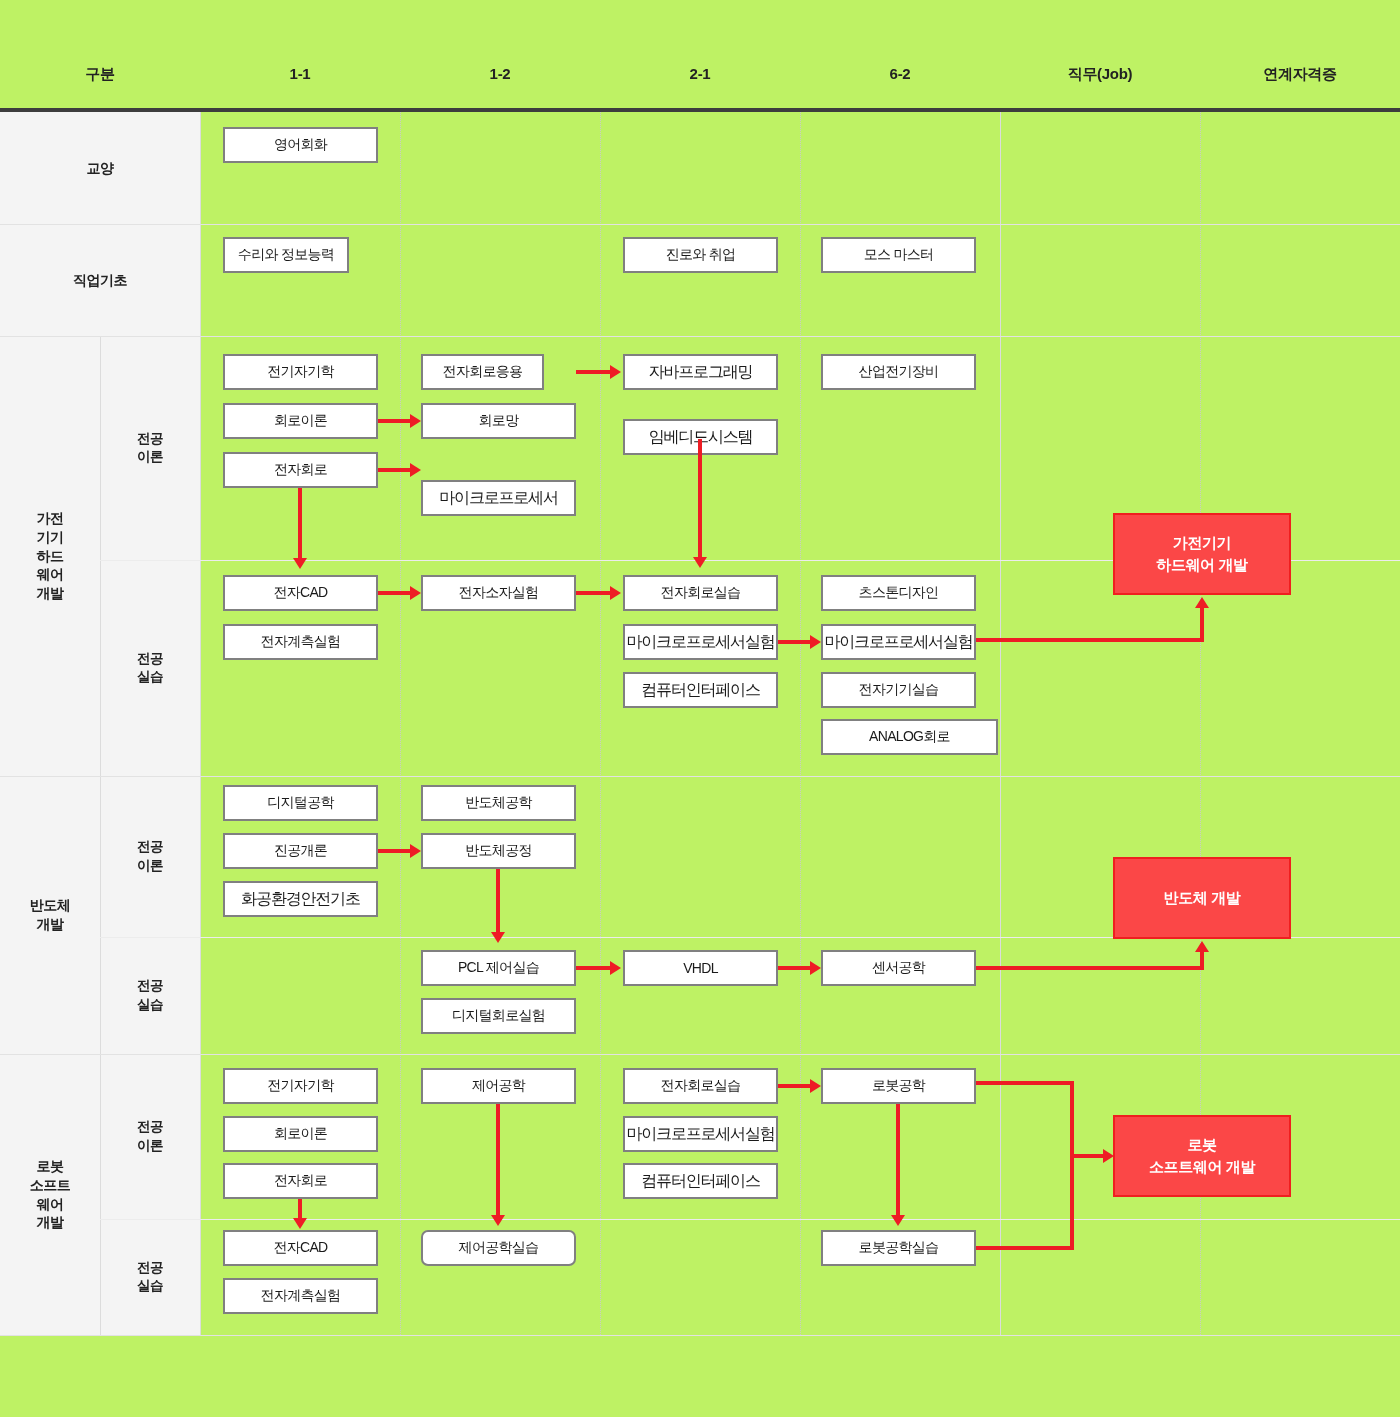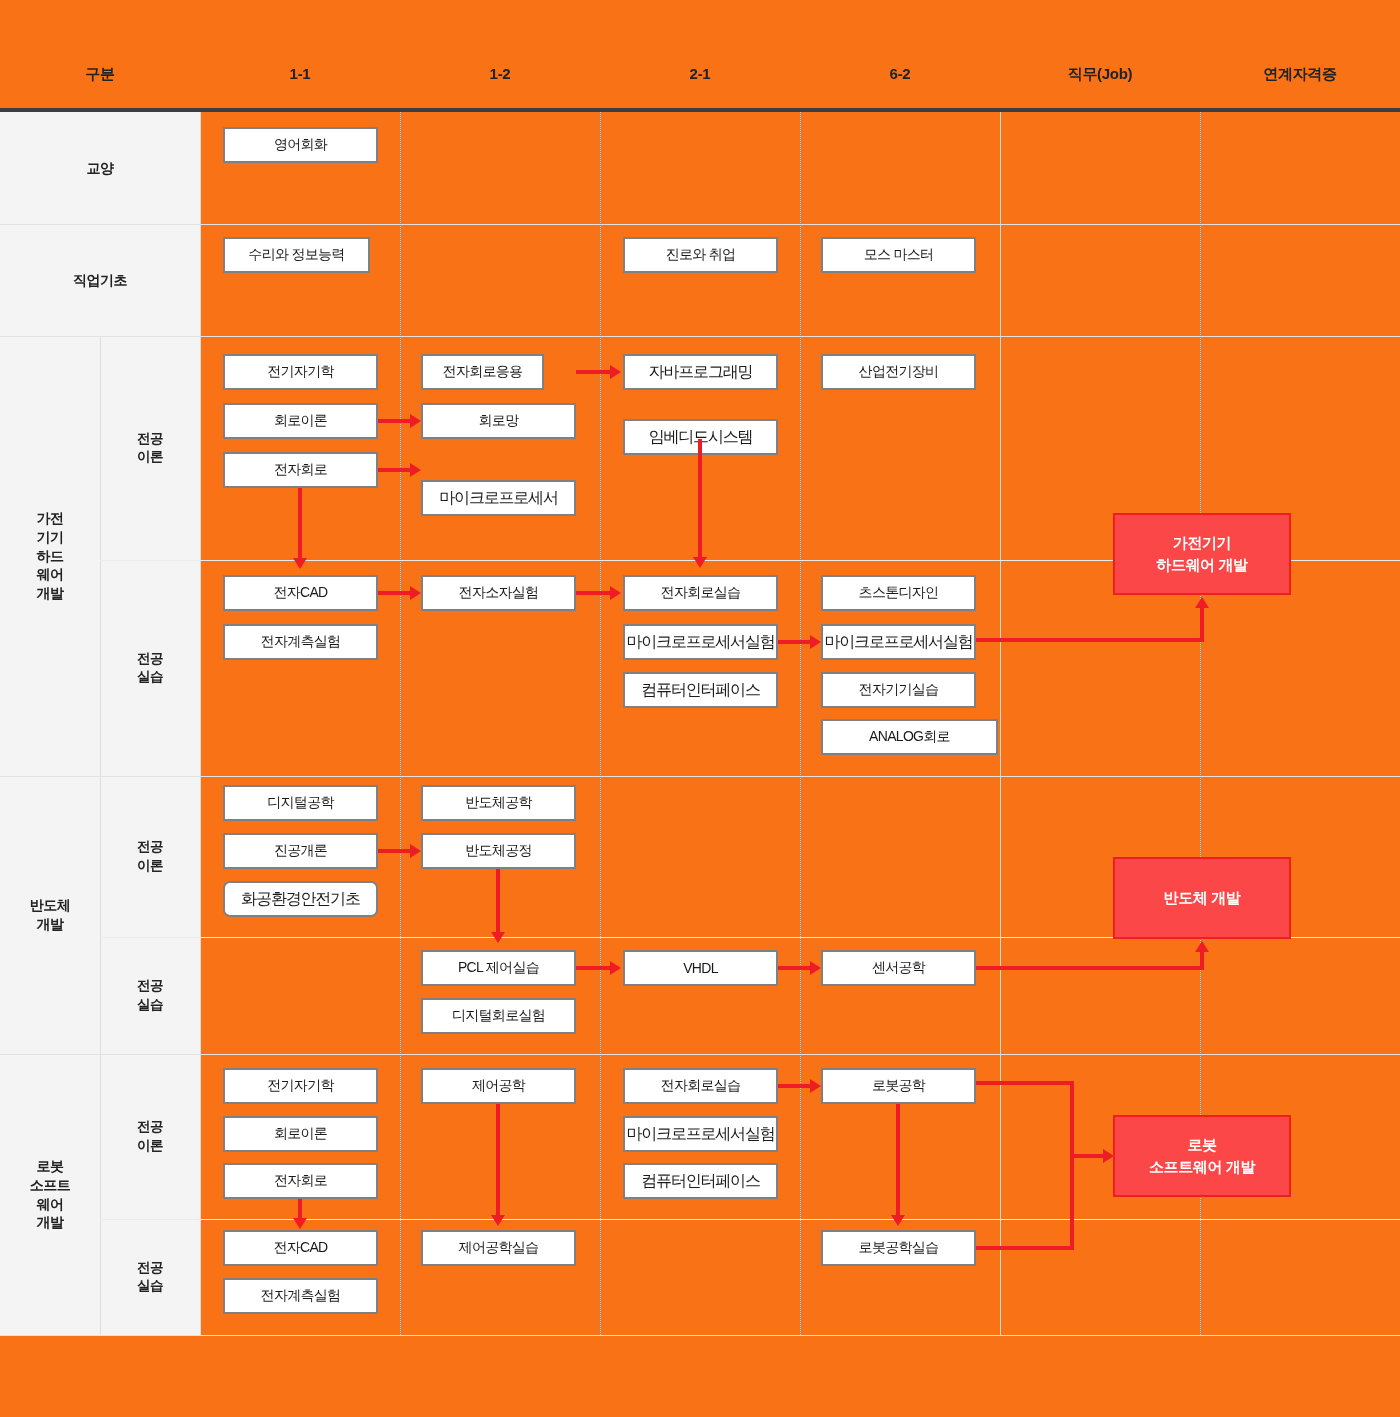--- a/index.html
+++ b/index.html
@@ -6,21 +6,21 @@
   html, body {
     margin: 0; padding: 0;
     background: #ffffff;
     font-family: "Liberation Sans", "DejaVu Sans", sans-serif;
   }
   #root {
     position: relative;
     width: 1400px;
     height: 1417px;
     overflow: hidden;
-    background: #f97316;
+    background: #bef264;
   }
 
   
   .col-head {
     position: absolute;
     top: 62px;
     height: 24px;
     line-height: 24px;
     text-align: center;
     font-size: 15px;
@@ -199,21 +199,21 @@
     <div class="hline" style="top:1054px;"></div>
     <div class="hline" style="top:1335px;"></div>
 
     <div class="hline-inner" style="left:100px;top:560px;width:1300px;"></div>
     <div class="hline-inner" style="left:100px;top:937px;width:1300px;"></div>
     <div class="hline-inner" style="left:100px;top:1219px;width:1300px;"></div>
   </div>
 
   <div>
     <div class="course" style="left:223px;top:127px;width:155px;">영어회화</div>
-    <div class="course" style="left:223px;top:237px;width:147px;">수리와 정보능력</div>
+    <div class="course" style="left:223px;top:237px;width:126px;">수리와 정보능력</div>
     <div class="course" style="left:623px;top:237px;width:155px;">진로와 취업</div>
     <div class="course" style="left:821px;top:237px;width:155px;">모스 마스터</div>
 
     <div class="course" style="left:223px;top:354px;width:155px;">전기자기학</div>
     <div class="course" style="left:223px;top:403px;width:155px;">회로이론</div>
     <div class="course" style="left:223px;top:452px;width:155px;">전자회로</div>
     <div class="course" style="left:421px;top:354px;width:123px;">전자회로응용</div>
     <div class="course" style="left:421px;top:403px;width:155px;">회로망</div>
     <div class="course narrowtext" style="left:421px;top:452px;width:155px;margin-top:28px;">마이크로프로세서</div>
     <div class="course narrowtext" style="left:623px;top:354px;width:155px;">자바프로그래밍</div>
@@ -226,39 +226,39 @@
     <div class="course" style="left:623px;top:575px;width:155px;">전자회로실습</div>
     <div class="course narrowtext" style="left:623px;top:624px;width:155px;">마이크로프로세서실험</div>
     <div class="course narrowtext" style="left:623px;top:672px;width:155px;">컴퓨터인터페이스</div>
     <div class="course" style="left:821px;top:575px;width:155px;">츠스톤디자인</div>
     <div class="course narrowtext" style="left:821px;top:624px;width:155px;">마이크로프로세서실험</div>
     <div class="course" style="left:821px;top:672px;width:155px;">전자기기실습</div>
     <div class="course" style="left:821px;top:719px;width:177px;">ANALOG회로</div>
 
     <div class="course" style="left:223px;top:785px;width:155px;">디지털공학</div>
     <div class="course" style="left:223px;top:833px;width:155px;">진공개론</div>
-    <div class="course narrowtext" style="left:223px;top:881px;width:155px;border-radius:7px;">화공환경안전기초</div>
+    <div class="course narrowtext" style="left:223px;top:881px;width:155px;">화공환경안전기초</div>
     <div class="course" style="left:421px;top:785px;width:155px;">반도체공학</div>
     <div class="course" style="left:421px;top:833px;width:155px;">반도체공정</div>
     <div class="course" style="left:421px;top:950px;width:155px;">PCL 제어실습</div>
     <div class="course" style="left:421px;top:998px;width:155px;">디지털회로실험</div>
     <div class="course" style="left:623px;top:950px;width:155px;">VHDL</div>
     <div class="course" style="left:821px;top:950px;width:155px;">센서공학</div>
 
     <div class="course" style="left:223px;top:1068px;width:155px;">전기자기학</div>
     <div class="course" style="left:223px;top:1116px;width:155px;">회로이론</div>
     <div class="course" style="left:223px;top:1163px;width:155px;">전자회로</div>
     <div class="course" style="left:421px;top:1068px;width:155px;">제어공학</div>
     <div class="course" style="left:623px;top:1068px;width:155px;">전자회로실습</div>
     <div class="course narrowtext" style="left:623px;top:1116px;width:155px;">마이크로프로세서실험</div>
     <div class="course narrowtext" style="left:623px;top:1163px;width:155px;">컴퓨터인터페이스</div>
     <div class="course" style="left:821px;top:1068px;width:155px;">로봇공학</div>
     <div class="course" style="left:223px;top:1230px;width:155px;">전자CAD</div>
     <div class="course" style="left:223px;top:1278px;width:155px;">전자계측실험</div>
-    <div class="course" style="left:421px;top:1230px;width:155px;">제어공학실습</div>
+    <div class="course" style="left:421px;top:1230px;width:155px;border-radius:7px;">제어공학실습</div>
     <div class="course" style="left:821px;top:1230px;width:155px;">로봇공학실습</div>
   </div>
 
   <div>
 
     <div class="conn-h" style="left:576px;top:370px;width:36px;"></div>
     <div class="arrow right" style="left:610px;top:365px;"></div>
 
     <div class="conn-h" style="left:378px;top:419px;width:34px;"></div>
     <div class="arrow right" style="left:410px;top:414px;"></div>

